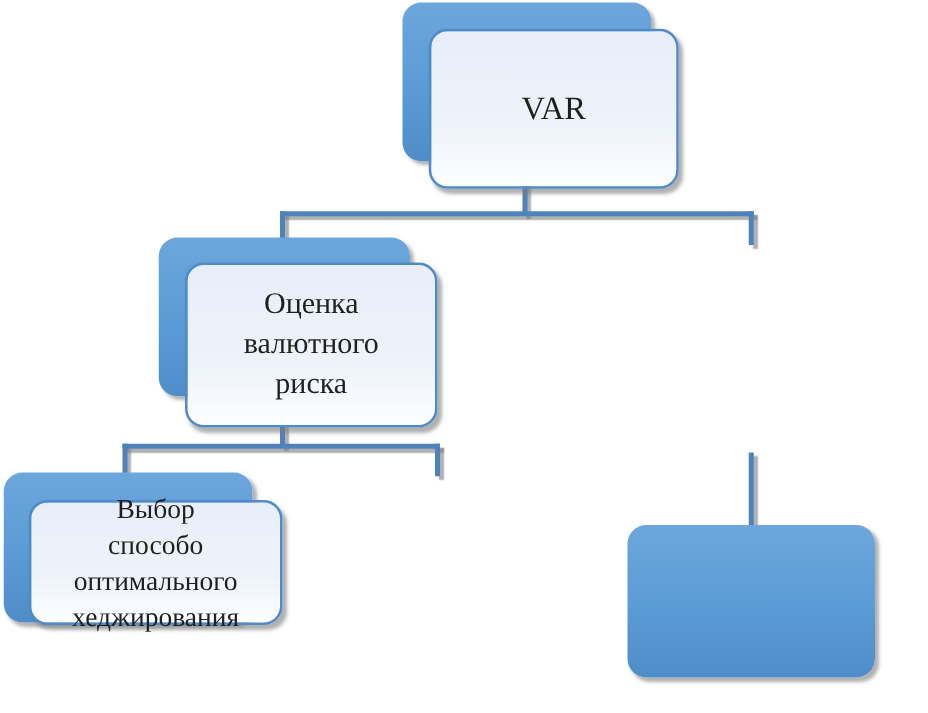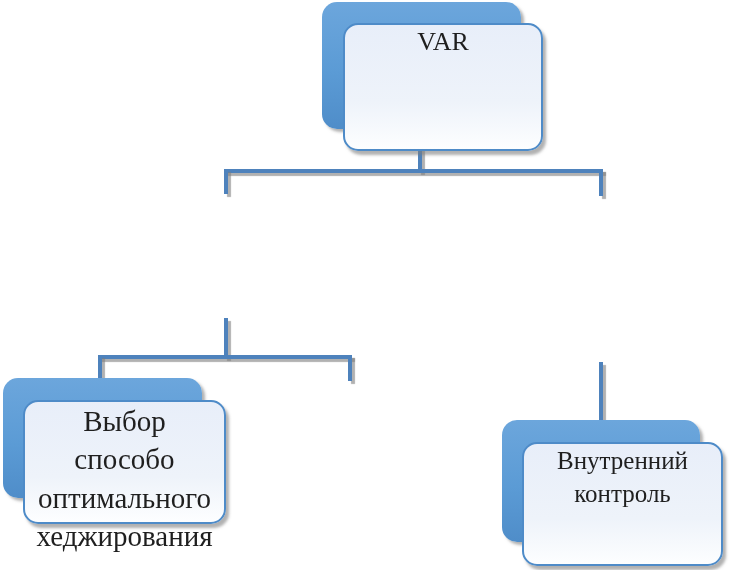--- a/index.html
+++ b/index.html
@@ -48,21 +48,21 @@
     background:linear-gradient(180deg,var(--accent-light) 0%,var(--accent-blue) 55%,#4F8DC9 100%);
     box-shadow:3px 3px 3px var(--shadow-gray);
   }
   .front{
     position:absolute;
     box-sizing:border-box;
     border-radius:15px;
     border:2px solid var(--panel-border);
     background:linear-gradient(180deg,var(--panel-fill-top) 0%,#EEF3FA 62%,var(--panel-fill-bottom) 100%);
     box-shadow:3px 4px 3px var(--shadow-gray);
-    display:flex;justify-content:center;
+    display:flex;align-items:center;justify-content:center;
   }
   .label{
     white-space:pre-line;
     text-align:center;
     color:var(--text-color);
     line-height:1.32;
     padding:0 4px;
   }
   
   .n1{left:322px;top:2px;width:221px;height:149px;}
@@ -72,21 +72,21 @@
   .n2{left:127px;top:190px;width:223px;height:152px;}
   .n2 .back {left:0;top:0;width:201px;height:127px;}
   .n2 .front{left:21px;top:20px;width:202px;height:132px;font-size:24px;}
   
   .n3{left:483px;top:192px;width:254px;height:191px;}
   .n3 .back {left:0;top:0;width:235px;height:166px;}
   .n3 .front{left:22px;top:20px;width:232px;height:171px;font-size:24px;}
   
   .n4{left:3px;top:378px;width:225px;height:149px;}
   .n4 .back {left:0;top:0;width:199px;height:120px;}
-  .n4 .front{left:20px;top:22px;width:203px;height:124px;font-size:29px;}
+  .n4 .front{left:20px;top:22px;width:203px;height:100px;font-size:22px;}
   
   .n5{left:250px;top:378px;width:223px;height:149px;}
   .n5 .back {left:0;top:0;width:202px;height:125px;}
   .n5 .front{left:23px;top:22px;width:200px;height:127px;font-size:24px;}
   
   .n6{left:502px;top:420px;width:221px;height:146px;}
   .n6 .back {left:0;top:0;width:198px;height:122px;}
   .n6 .front{left:20px;top:22px;width:201px;height:124px;font-size:25px;}
 </style>
 </head>
@@ -104,34 +104,38 @@
   <div class="line seg8"></div>
   <div class="line seg9"></div>
 
   <div class="node n1">
     <div class="back"></div>
     <div class="front">
       <span class="label">VAR</span>
     </div>
   </div>
 
+  <div class="node n2">
+    <div class="back"></div>
+    <div class="front">
+      <span class="label">Оценка
+валютного
+риска</span>
+    </div>
+  </div>
 
 
   <div class="node n4">
     <div class="back"></div>
     <div class="front">
       <span class="label">Выбор
 способо
 оптимального
 хеджирования</span>
     </div>
   </div>
 
 
   <div class="node n6">
     <div class="back"></div>
-    <div class="front">
-      <span class="label">Внутренний
-контроль</span>
-    </div>
   </div>
 
 </div>
 
 </body></html>

